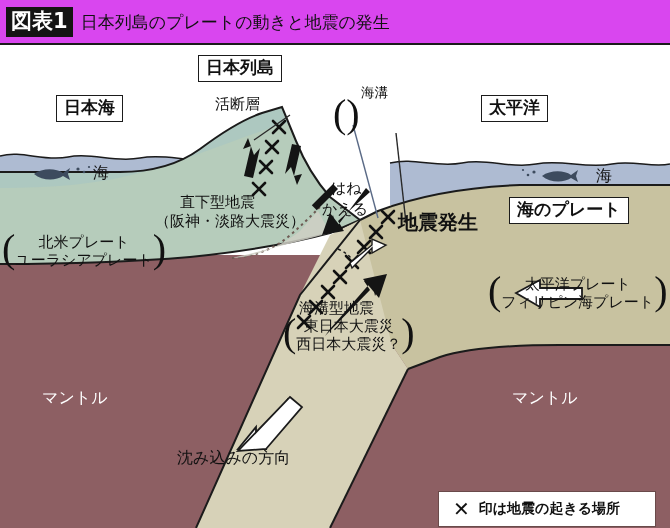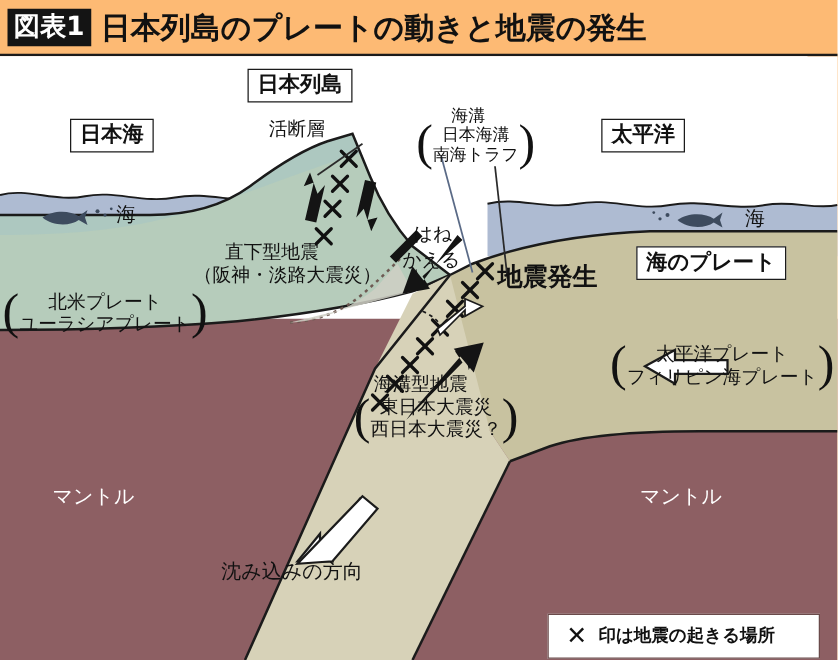--- a/index.html
+++ b/index.html
@@ -3,34 +3,34 @@
 <meta charset="utf-8">
 <style>
   * { margin:0; padding:0; box-sizing:border-box; }
   html,body{ width:670px; height:528px; }
   body{
     font-family:"Liberation Sans","DejaVu Sans",sans-serif;
     background:#ffffff;
     color:#141414;
     overflow:hidden;
   }
-  #root{ position:relative; width:670px; height:528px; background:#fdba74; }
+  #root{ position:relative; width:670px; height:528px; background:#d946ef; }
 
   
   #header{
     position:absolute; left:0; top:0; width:670px; height:44px;
     display:flex; align-items:center; gap:8px; padding-left:6px;
   }
   #fig-badge{
     background:#141414; color:#fff; font-size:21px; font-weight:bold;
     line-height:1; padding:4px 5px 5px 5px; letter-spacing:0px;
     font-family:"DejaVu Sans","Liberation Sans",sans-serif;
   }
   #header-title{
-    font-size:24px; font-weight:bold; color:#111; letter-spacing:0px;
+    font-size:17px; font-weight:normal; color:#111; letter-spacing:0px;
     white-space:nowrap;
   }
   #title-rule{
     position:absolute; left:0; top:43px; width:670px; height:2px; background:#1b1b1b;
   }
 
   
   #diagram{
     position:absolute; left:0; top:45px; width:646px; height:483px;
     background:#ffffff;
@@ -284,24 +284,20 @@
     <div class="boxlabel" style="left:198px; top:10px;">日本列島</div>
     <div class="boxlabel" style="left:56px; top:50px;">日本海</div>
     <div class="boxlabel" style="left:481px; top:50px;">太平洋</div>
     <div class="boxlabel" style="left:509px; top:152px;">海のプレート</div>
 
     <div class="plain mid" style="left:215px; top:50px;">活断層</div>
 
     <div class="plain small" style="left:361px; top:40px;">海溝</div>
     <div class="paren" style="left:333px; top:55px;">
       <span class="pmark">(</span>
-      <span class="pbody">
-        <span class="plain small" style="position:static;">日本海溝</span>
-        <span class="plain small" style="position:static;">南海トラフ</span>
-      </span>
       <span class="pmark">)</span>
     </div>
 
     <div class="plain mid" style="left:93px; top:119px; font-size:16px;">海</div>
     <div class="plain mid" style="left:596px; top:122px; font-size:16px;">海</div>
 
     <div class="paren" style="left:2px; top:188px;">
       <span class="pmark">(</span>
       <span class="pbody">
         <span class="plain mid" style="position:static;">北米プレート</span>

